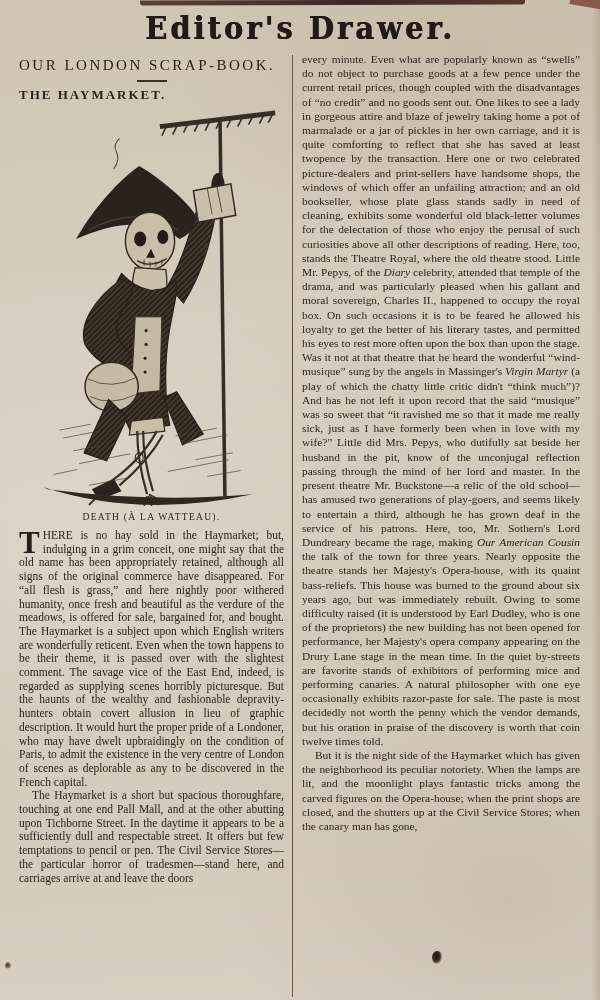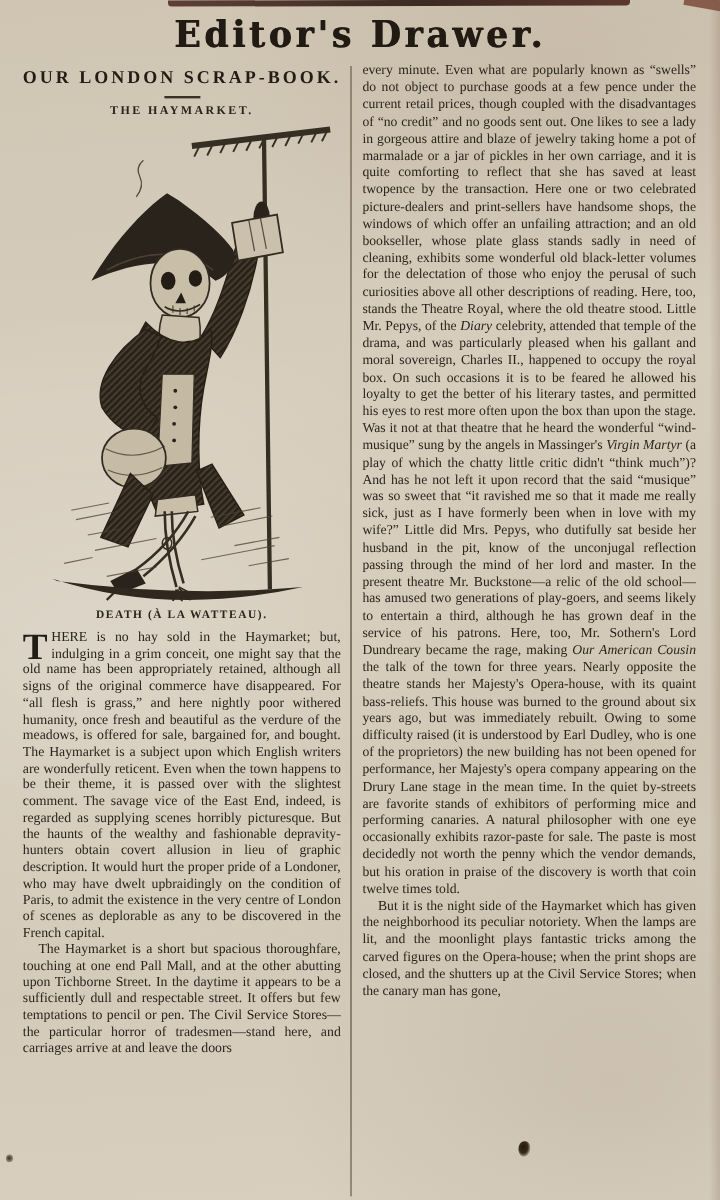--- a/index.html
+++ b/index.html
@@ -24,27 +24,27 @@
 
   .masthead { text-align:center; padding-top:11px; font-family:"DejaVu Serif", serif;
     font-size:29px; font-weight:bold; letter-spacing:3px; color:#211b14;
     transform:scaleY(1.06); text-shadow:.6px 0 0 #211b14; }
 
   .columns { display:flex; padding:7px 12px 0 19px; height:952px; }
   .col-left  { width:273px; padding-right:8px; overflow:hidden; }
   .divider   { width:1px; background:linear-gradient(#6a5c49,#49402f 60%,#6a5c49); margin-top:3px; }
   .col-right { width:287px; padding-left:9px; overflow:hidden; }
 
-  .art-head { text-align:center; font-size:15px; font-weight:bold; letter-spacing:2.5px;
+  .art-head { font-size:15px; font-weight:normal; letter-spacing:2.5px;
     margin-top:5px; color:#241d15; white-space:nowrap; }
   .head-rule { width:30px; height:2px; background:#3b3227; margin:6px auto 5px; }
-  .art-subhead { text-align:center; font-size:10px; font-weight:bold; letter-spacing:2px; }
+  .art-subhead { text-align:left; font-size:13px; font-weight:bold; letter-spacing:2px; }
 
   .figure { text-align:center; margin-top:1px; }
-  .fig-caption { text-align:center; font-size:9.5px; font-weight:bold; letter-spacing:1.3px;
+  .fig-caption { text-align:center; font-size:9.5px; font-weight:normal; letter-spacing:1.3px;
     margin:2px 0 7px; }
 
   .bt { font-size:11.5px; line-height:13.7px; text-align:justify; color:#2b241c; }
   .col-right .bt { font-size:11.4px; line-height:14.2px; }
   .indent { text-indent:13px; }
   .dropcap { float:left; font-size:31px; line-height:25px; font-weight:bold;
     padding:1px 3px 0 0; color:#241d15; }
   i { }
 
   .blot  { position:absolute; left:432px; top:951px; width:10px; height:13px; border-radius:55% 45% 60% 50%;

